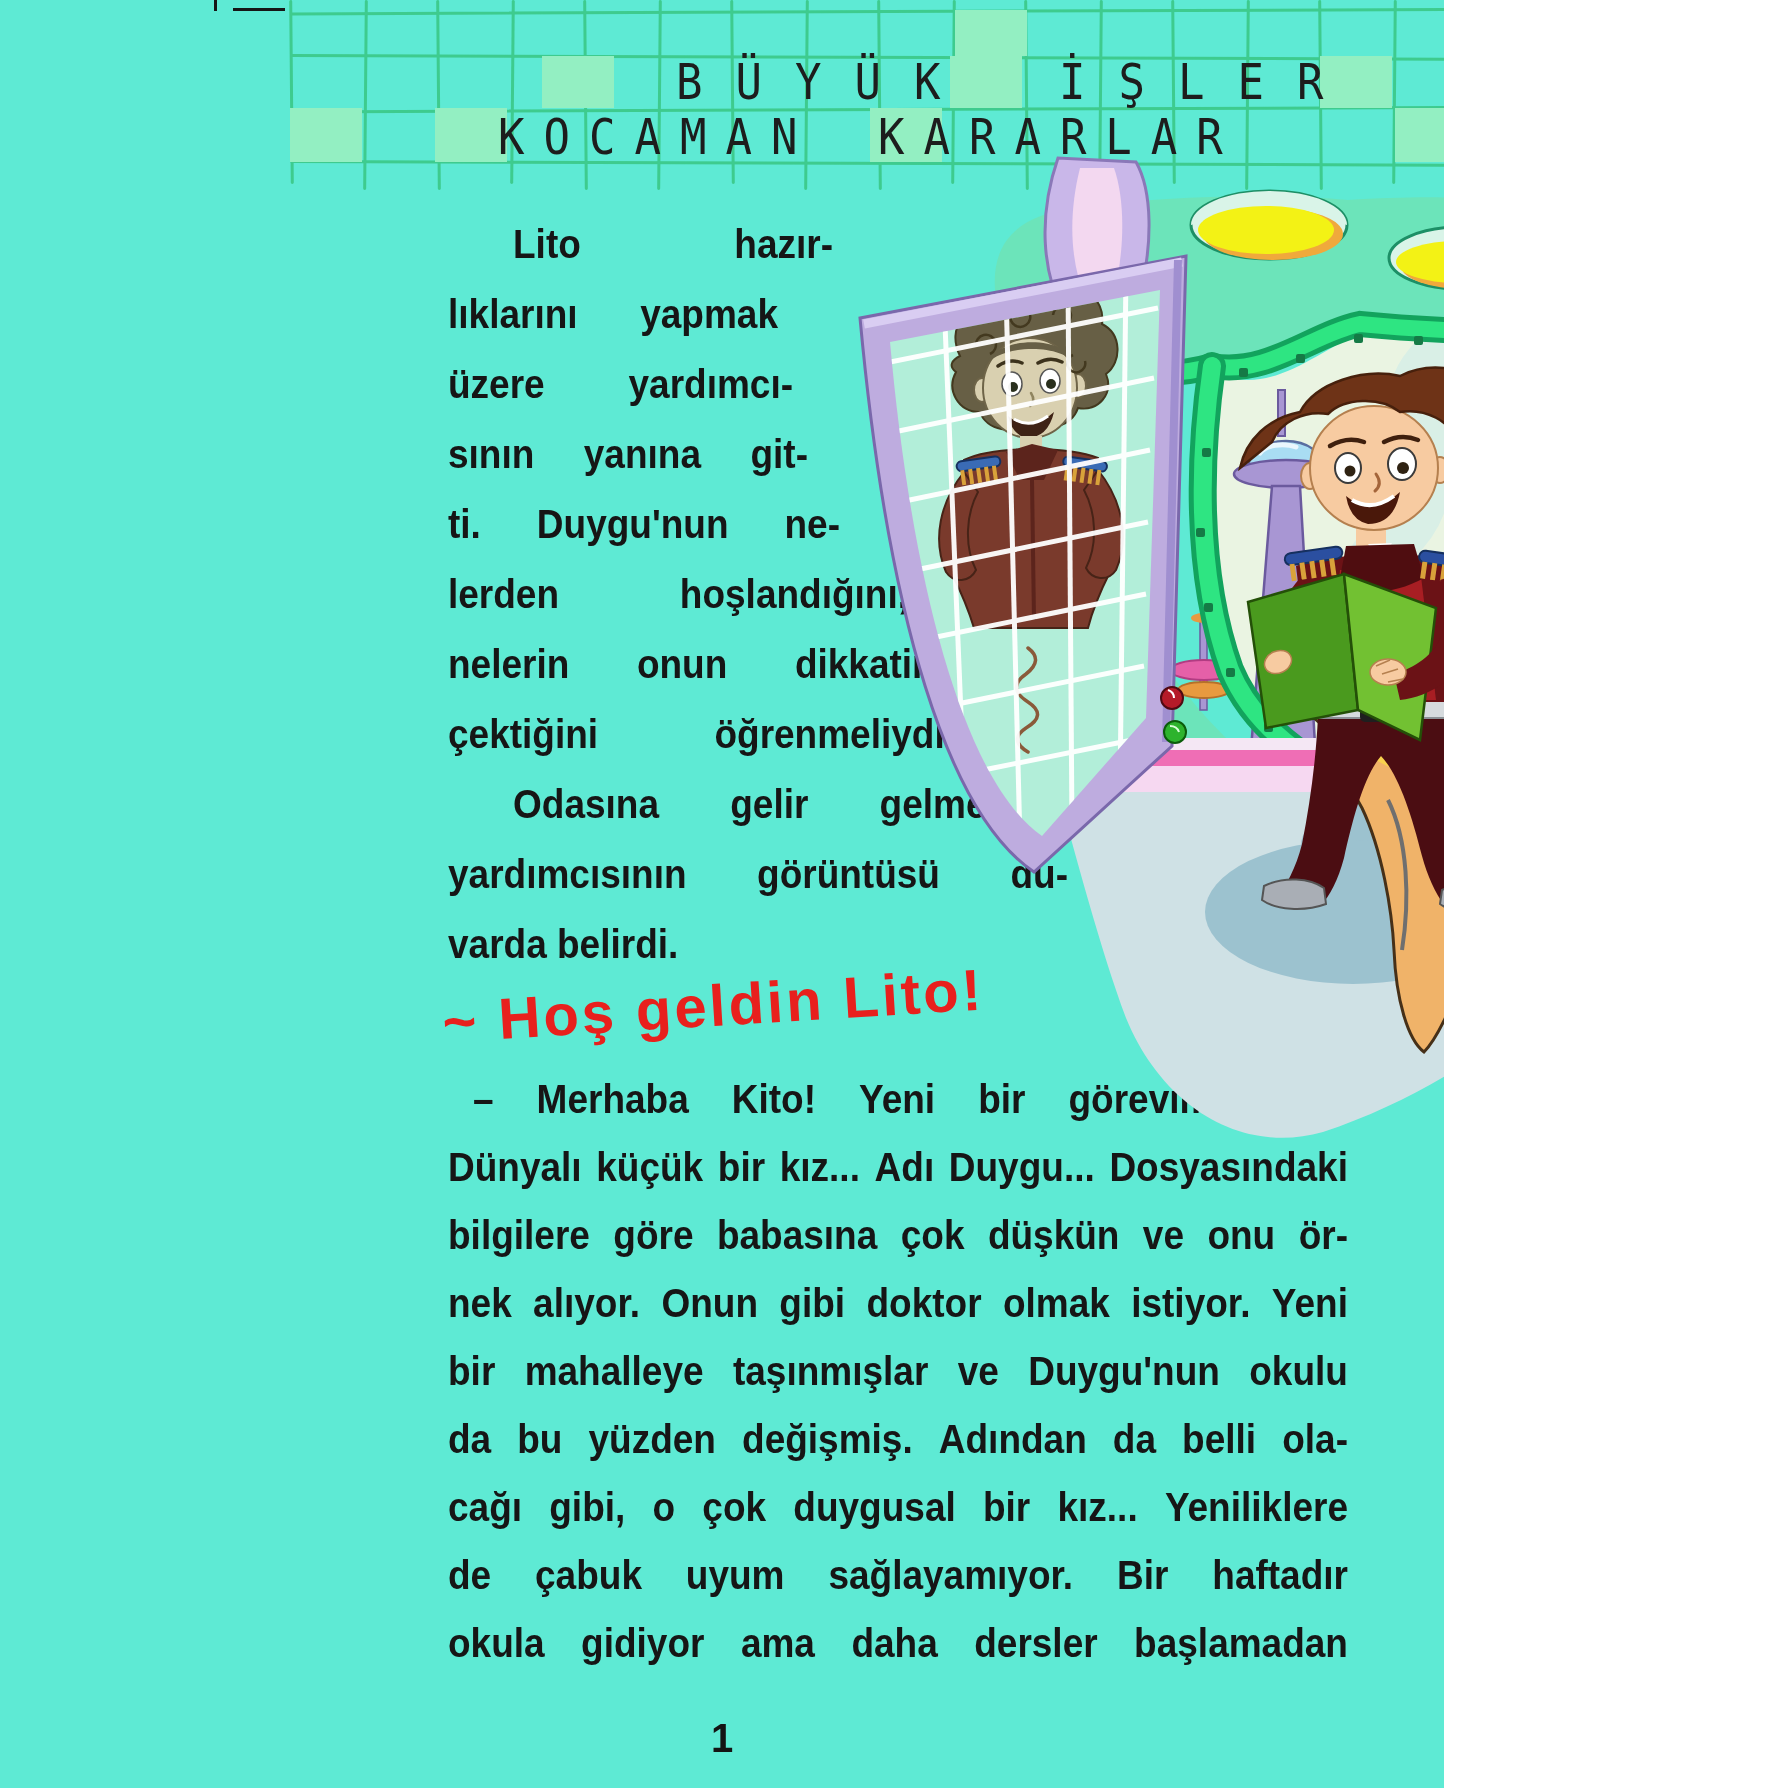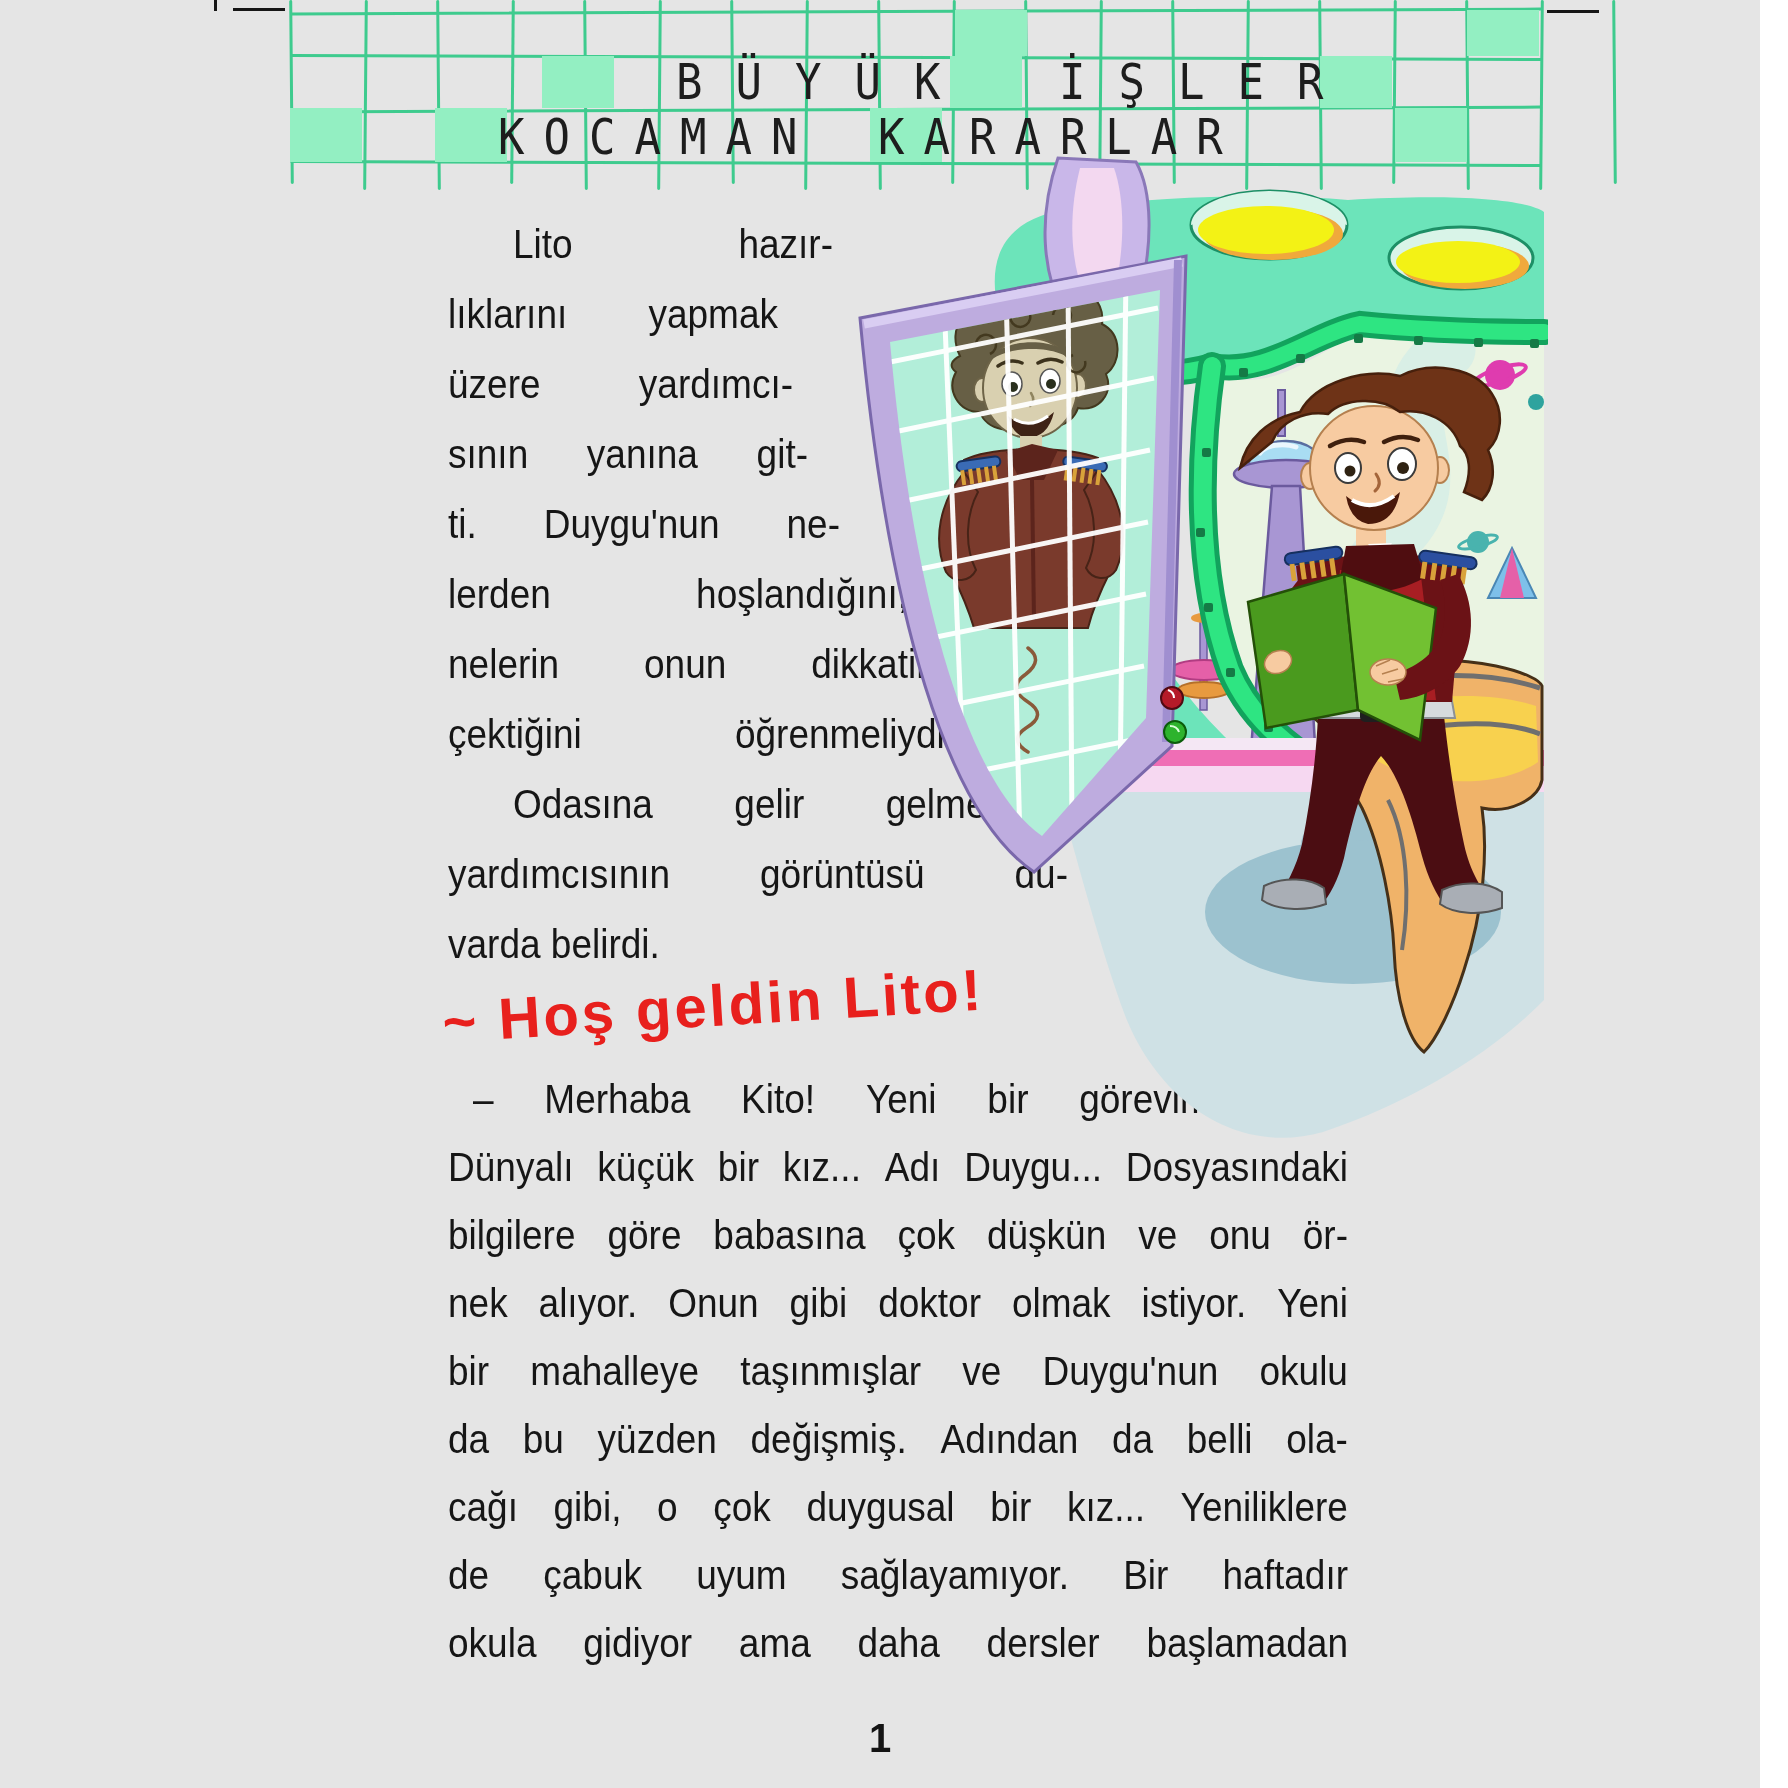--- a/index.html
+++ b/index.html
@@ -1,29 +1,29 @@
 <!DOCTYPE html>
 <html style="--ink: #161616; --red: #e8201d; --grid-line: #3ecb8e; --grid-fill: #93efc2; --dome: #6ce4ba; --band: #2ee582; --band-dark: #12a35d; --wall: #eaf4e2; --deco-path: #d9efe6; --frame: #beacdf; --frame-dark: #8d7bbd; --screen: #b2eed9; --stripe: #ef6eb5; --stripe-light: #f6d8f1; --floor: #cfe1e5; --shadow: #9cc2cf; --couch: #f0b369; --couch-inner: #f8d14e; --tower: #a896d3; --skin: #f7cba1; --hair: #6e3317; --shirt: #a81e23; --shirt-dark: #6b1216; --pants: #4b0d12; --shoe: #a9aeb5; --folder: #72c132; --folder-dark: #4a9a1e; --kito-skin: #d9d0b0; --kito-hair: #675f45; --kito-jacket: #7a3a2c;"><head>
 <meta charset="utf-8">
 <style>
   html,body{margin:0;padding:0;background:#fff;}
-  .page{position:relative;width:1760px;height:1788px;background:#e5e5e5;overflow:hidden;
+  .page{position:relative;width:1444px;height:1788px;background:#5eead4;overflow:hidden;
         font-family:"Liberation Sans",sans-serif;color:var(--ink);}
   .cropmark{position:absolute;background:#161616;}
   
   .grid{position:absolute;left:290px;top:0;width:1252px;height:200px;}
   .hline{position:absolute;left:0;width:100%;height:3.4px;background:var(--grid-line);border-radius:2px;}
   .vline{position:absolute;top:0;width:3.2px;background:var(--grid-line);border-radius:2px;}
   .gfill{position:absolute;background:var(--grid-fill);}
   .gtitle{position:absolute;font-family:"DejaVu Sans Mono",monospace;font-weight:400;
           font-size:44px;color:#1d1d1d;white-space:nowrap;transform:scaleY(1.12);transform-origin:center;}
   #title1{left:676px;top:56px;height:52px;line-height:52px;letter-spacing:33px;word-spacing:26px;}
   #title2{left:498px;top:110px;height:54px;line-height:54px;letter-spacing:19px;word-spacing:16px;}
   
-  .textcol{position:absolute;font-weight:400;font-size:37px;}
+  .textcol{position:absolute;font-weight:700;font-size:37px;}
   .jline{display:flex;justify-content:space-between;height:70px;line-height:70px;
          white-space:nowrap;transform:scaleY(1.12);transform-origin:left center;}
   .para .jline{height:68px;line-height:68px;}
   .jline.noj{display:block;}
   .redline{position:absolute;left:442px;top:972px;font-weight:700;font-size:58px;
            letter-spacing:3px;color:var(--red);transform:rotate(-3.5deg);white-space:nowrap;}
   .pagenum{position:absolute;left:0;right:0;top:1716px;text-align:center;
            font-weight:700;font-size:40px;color:#141414;}
   .illus{position:absolute;left:848px;top:150px;width:700px;height:1040px;}
 </style>

